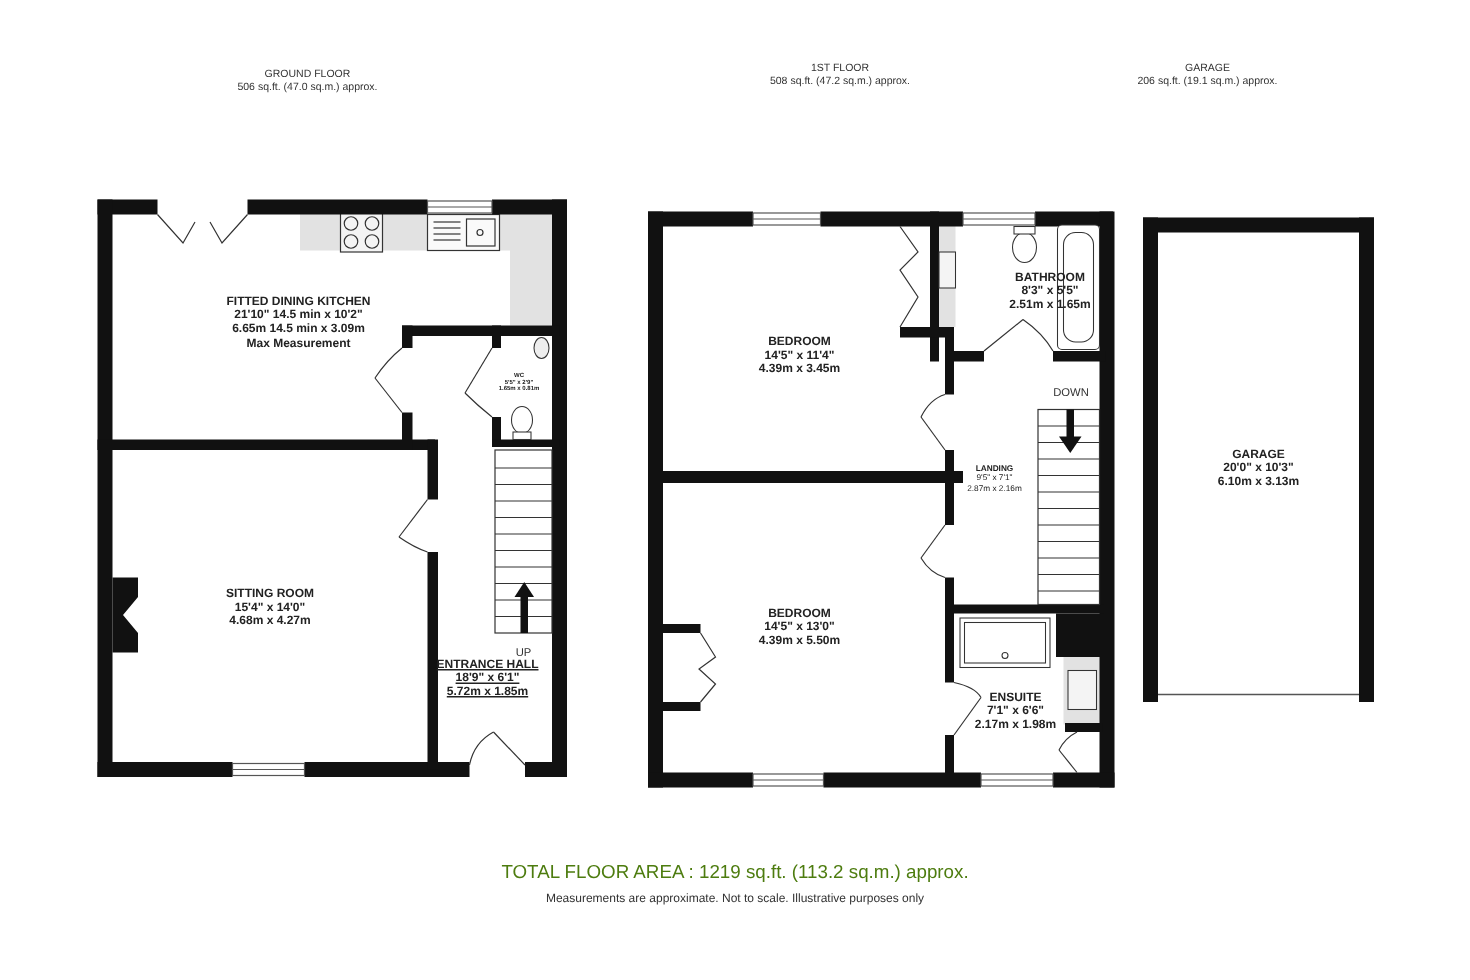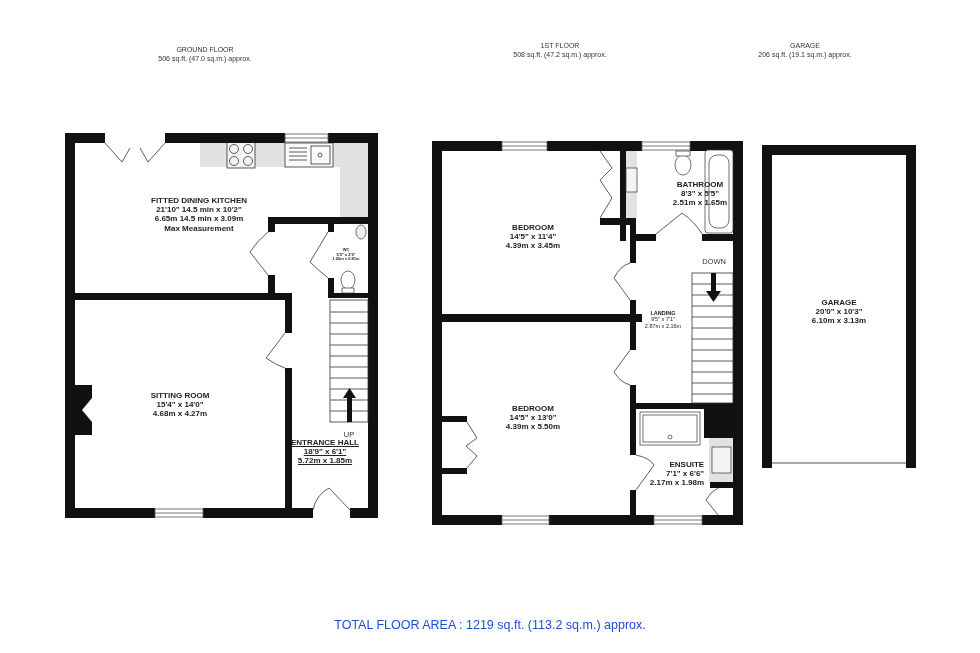--- a/index.html
+++ b/index.html
@@ -6,21 +6,21 @@
   body { width:980px; height:653px; position:relative; overflow:hidden; font-family:"Liberation Sans", sans-serif; color:#222; }
   .hdr { position:absolute; text-align:center; font-size:7px; line-height:9px; color:#333; }
   .hdr div { white-space:nowrap; }
   svg.plan { position:absolute; left:0; top:0; }
   .lbl { position:absolute; text-align:center; font-weight:bold; color:#222; white-space:nowrap; transform:translateX(-50%); }
   .lbl div { line-height:1.15; }
   .lbl.sm { font-size:8px; }
   .lbl.xs { font-size:5.5px; line-height:6px; }
   .stair-word { position:absolute; font-size:7.5px; color:#333; transform:translateX(-50%); }
   .footer { position:absolute; left:0; width:980px; text-align:center; }
-  .total { top:574px; font-size:12.5px; color:#1d4ed8;margin-top:44px; }
+  .total { top:574px; font-size:12.5px; color:#4d7c0f; }
   .note { top:594px; font-size:8px; color:#333; line-height:10px; }
 </style>
 </head>
 <body>
 
 <div class="hdr" style="left:130px; top:45px; width:150px;">
   <div>GROUND FLOOR</div>
   <div>506 sq.ft. (47.0 sq.m.) approx.</div>
 </div>
 <div class="hdr" style="left:495px; top:41px; width:130px;">
@@ -273,27 +273,28 @@
 <div class="lbl xs" style="left:663px; top:310px;">
   <div>LANDING</div>
   <div style="font-weight:normal">9'5"  x 7'1"</div>
   <div style="font-weight:normal">2.87m  x 2.16m</div>
 </div>
 <div class="lbl sm" style="left:533px; top:404px;">
   <div>BEDROOM</div>
   <div>14'5"  x 13'0"</div>
   <div>4.39m  x 5.50m</div>
 </div>
-<div class="lbl sm" style="left:677px; top:460px;text-align:right;">
+<div class="lbl sm" style="left:677px; top:460px;">
   <div>ENSUITE</div>
   <div>7'1"  x 6'6"</div>
   <div>2.17m  x 1.98m</div>
 </div>
 
 <div class="lbl sm" style="left:839px; top:298px;">
   <div>GARAGE</div>
   <div>20'0"  x 10'3"</div>
   <div>6.10m  x 3.13m</div>
 </div>
 
 <div class="footer total">TOTAL FLOOR AREA : 1219 sq.ft. (113.2 sq.m.) approx.</div>
 <div class="footer note">
+  <div>Measurements are approximate.  Not to scale.  Illustrative purposes only</div>
 </div>
 
 </body></html>

